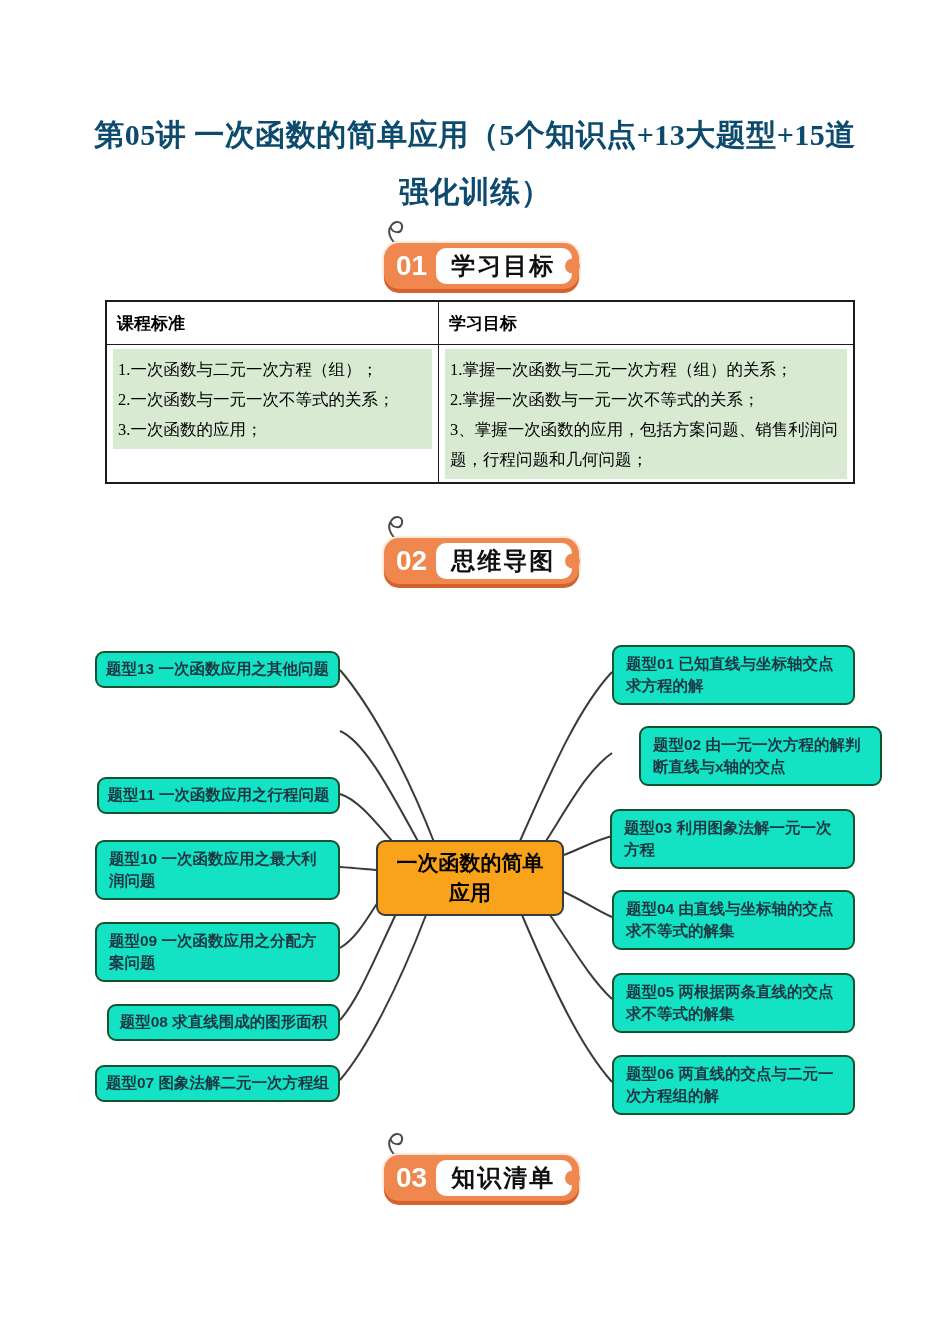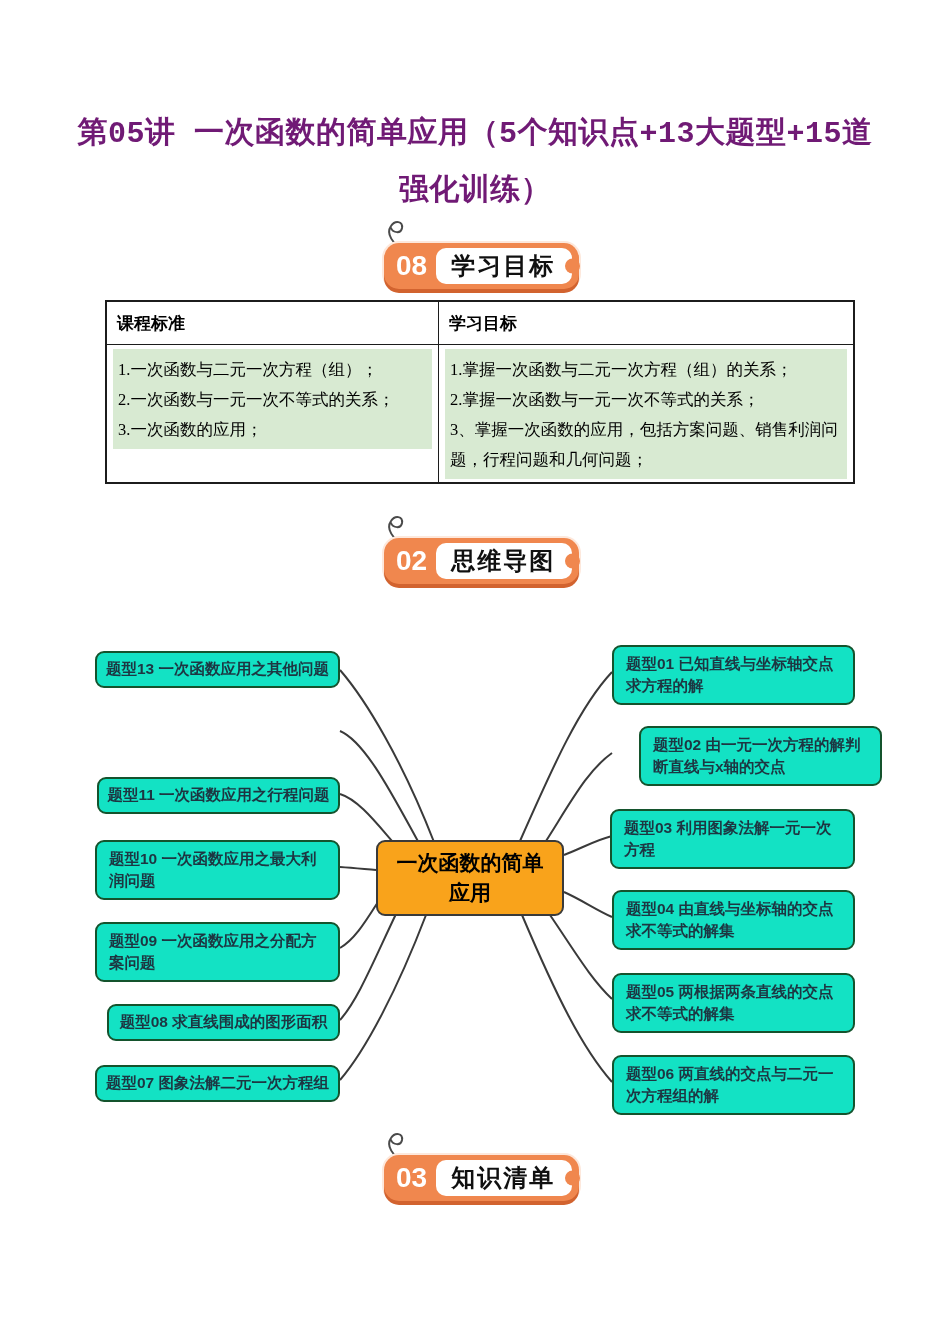--- a/index.html
+++ b/index.html
@@ -14,23 +14,22 @@
 
   
   .doc-title{
     position:absolute;
     left:0; top:106px;
     width:950px;
     text-align:center;
     font-weight:bold;
     font-size:30px;
     line-height:57px;
-    color:#701a75;
+    color:#0c4a6e;
     letter-spacing:0.5px;
-    font-family:Liberation Mono, monospace;
   }
 
   
   .badge{position:absolute; font-family:"Liberation Sans", sans-serif;}
   .badge .squiggle{position:absolute; left:-2px; top:-26px;}
   .badge-body{
     position:relative;
     display:inline-flex;
     align-items:center;
     background:#f0874e;
@@ -157,21 +156,21 @@
   <div class="doc-title">
     <div>第05讲 一次函数的简单应用（5个知识点+13大题型+15道</div>
     <div>强化训练）</div>
   </div>
 
   <div class="badge" style="left:384px; top:243px;">
     <svg class="squiggle" width="28" height="34" viewBox="0 0 28 34">
       <path d="M23 32 C10 28 4 16 9 9 C13 3 21 4 20 11 C19 17 11 16 9 11" fill="none" stroke="#4a4a4a" stroke-width="2" stroke-linecap="round"></path>
     </svg>
     <div class="badge-body">
-      <span class="badge-num">08</span>
+      <span class="badge-num">01</span>
       <span class="badge-label">学习目标</span>
     </div>
   </div>
 
   <div class="std-table">
     <div class="t-row t-head">
       <div class="t-cell c1">课程标准</div>
       <div class="t-cell c2">学习目标</div>
     </div>
     <div class="t-row t-body">

